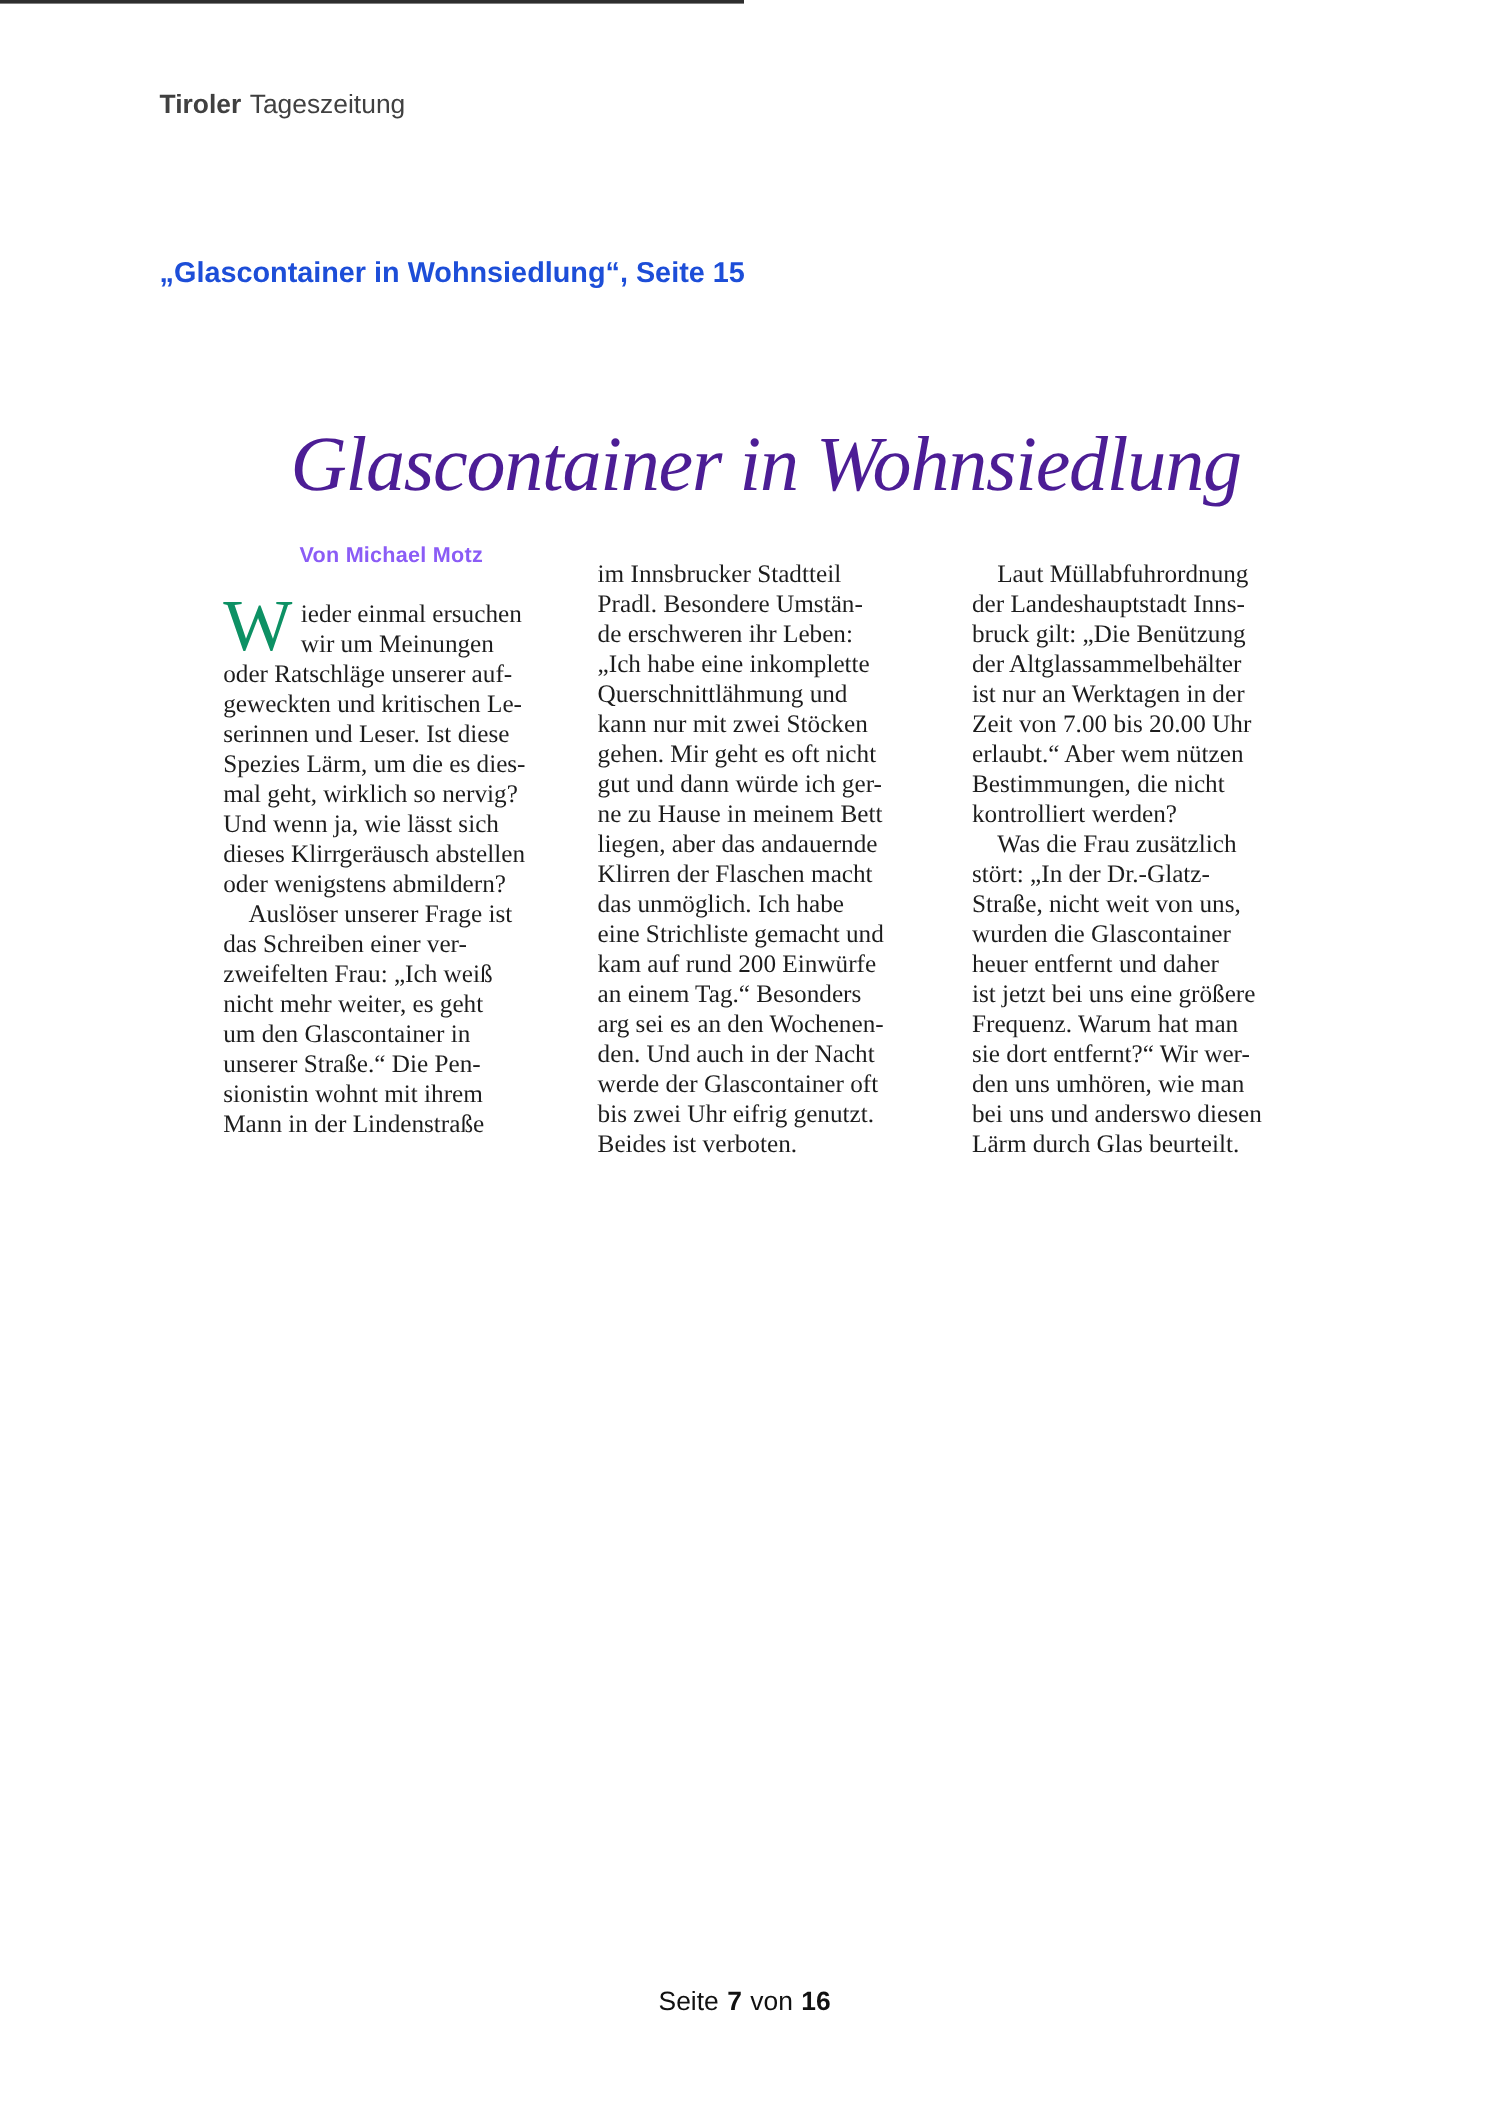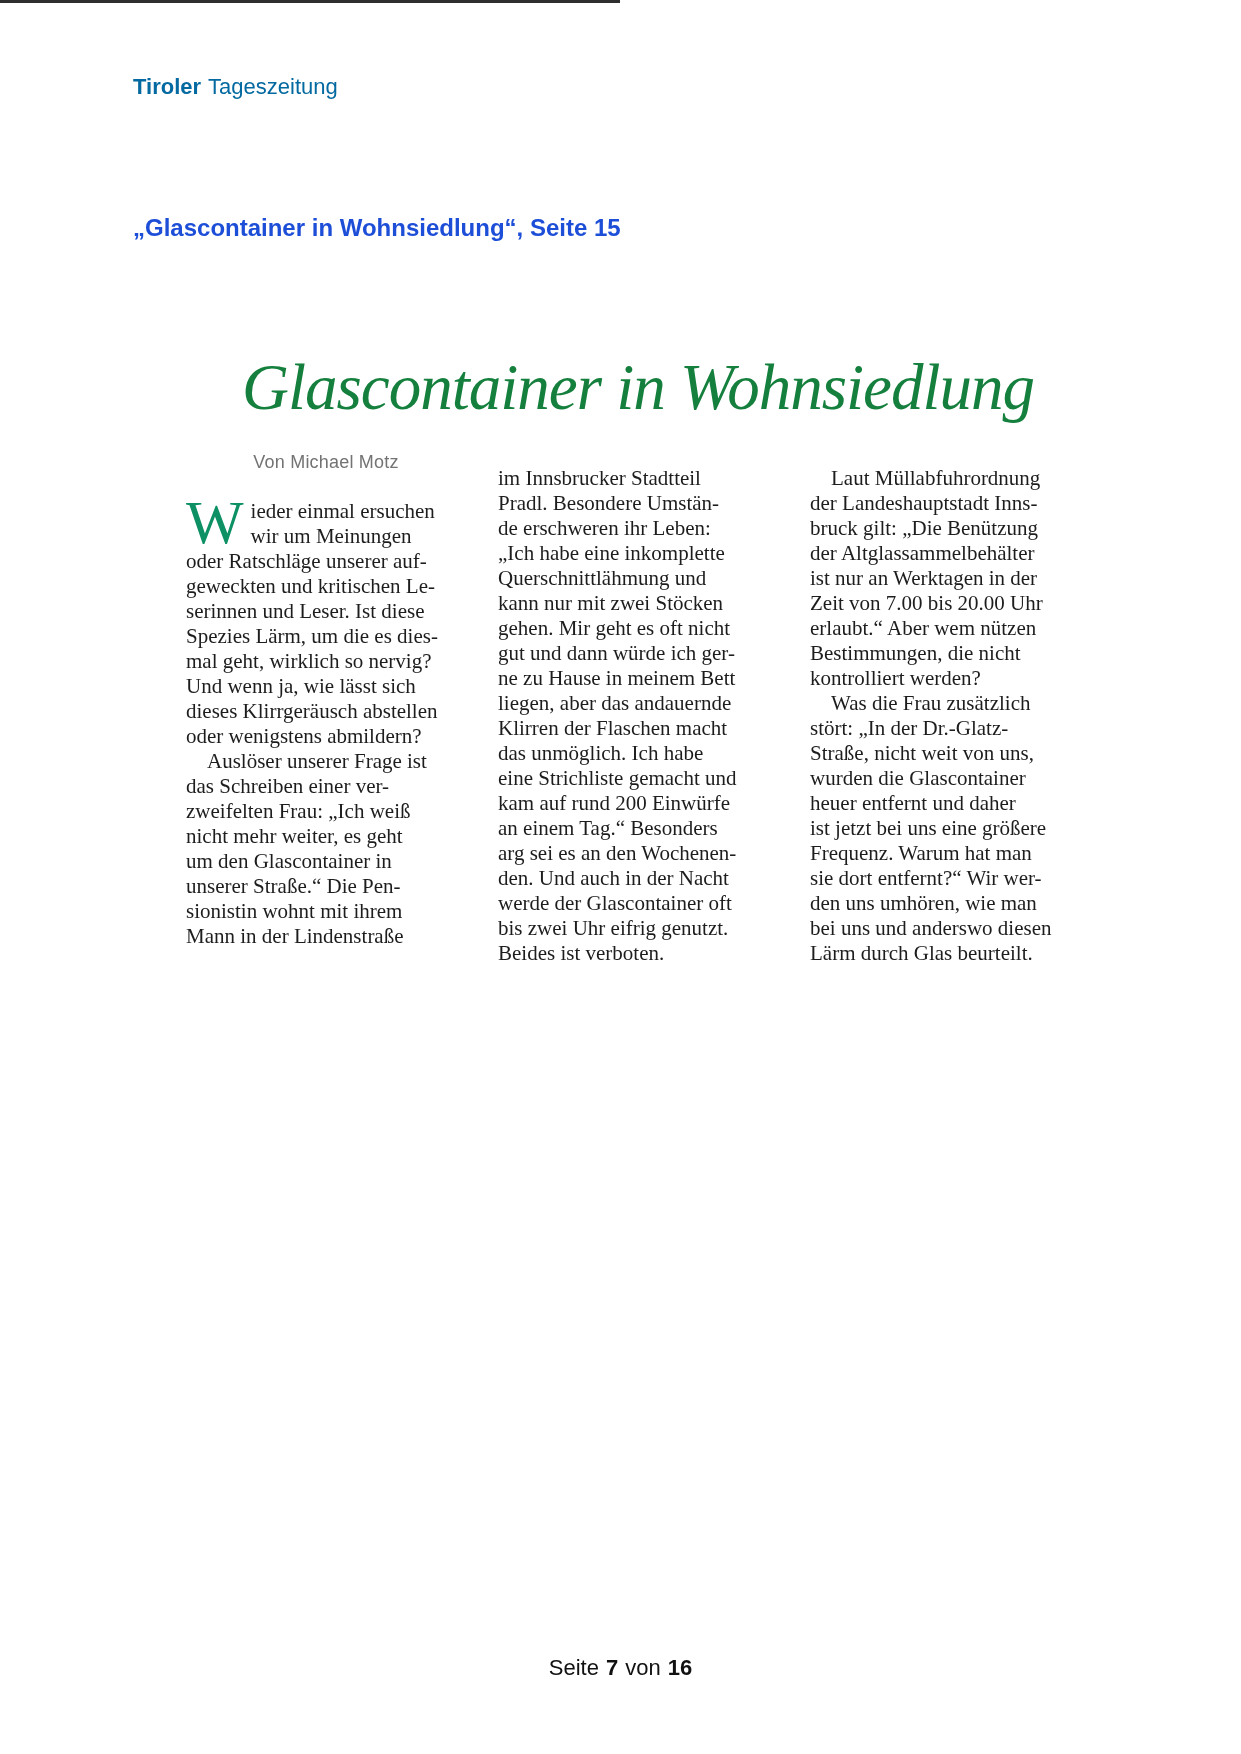--- a/index.html
+++ b/index.html
@@ -15,21 +15,21 @@
   .scan-line {
     position: absolute;
     top: 0; left: 0;
     width: 620px; height: 3px;
     background: #2e2e2e;
   }
   .masthead {
     position: absolute;
     left: 133px; top: 74px;
     font-size: 22px;
-    color: #0369a1;
+    color: #404040;
     display: flex;
     gap: 7px;
     white-space: pre;
   }
   .masthead .brand-bold { font-weight: bold; }
   .ref-heading {
     position: absolute;
     left: 133px; top: 214px;
     margin: 0;
     font-size: 24px;
@@ -55,36 +55,36 @@
     left: 0; top: 352px;
     width: 100%;
     margin: 0;
     text-align: center;
     font-family: "Liberation Serif", "DejaVu Serif", serif;
     font-style: italic;
     font-weight: normal;
     font-size: 65px;
     line-height: 70px;
     letter-spacing: -1px;
-    color: #15803d;
+    color: #4c1d95;
     white-space: nowrap;
   }
   .columns {
     position: absolute;
     left: 0; top: 450px;
     width: 100%;
     display: flex;
     gap: 32px;
   }
   .col { width: 280px; flex: 0 0 280px; }
   .byline {
     text-align: center;
     font-size: 18px;
-    font-weight: normal;
-    color: #737373;
+    font-weight: bold;
+    color: #8b5cf6;
     margin: 2px 0 26px 0;
     letter-spacing: 0.2px;
   }
   .body-text {
     font-family: "Liberation Serif", "DejaVu Serif", serif;
     font-size: 21px;
     line-height: 25px;
     color: #1d1d1d;
     margin-top: 16px;
   }

